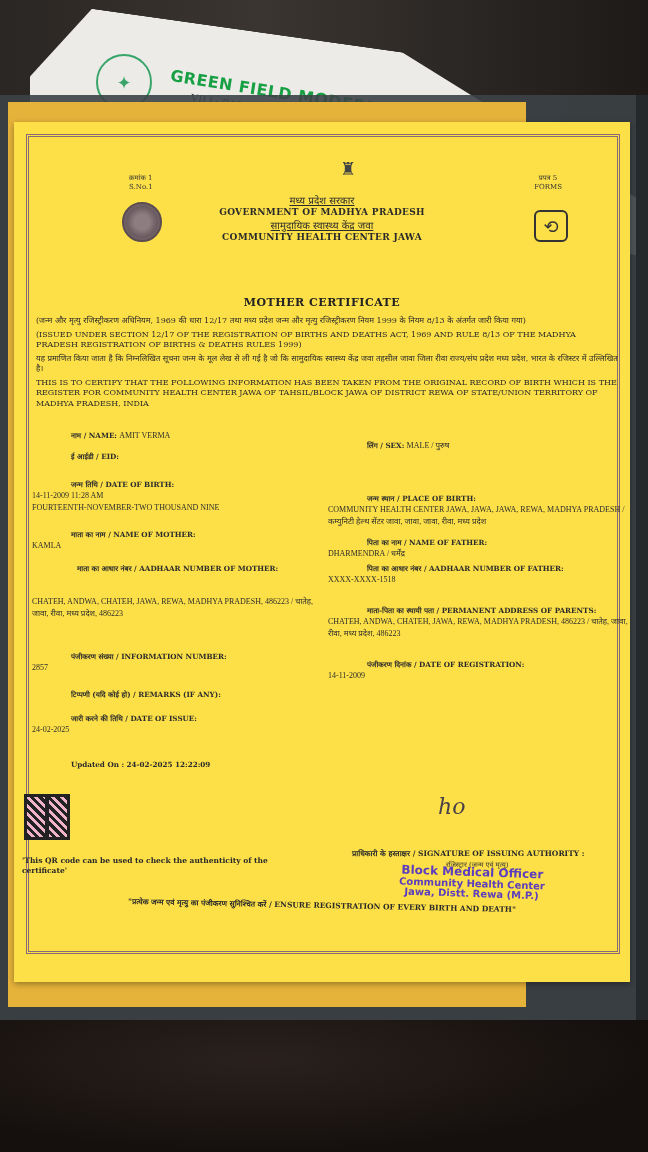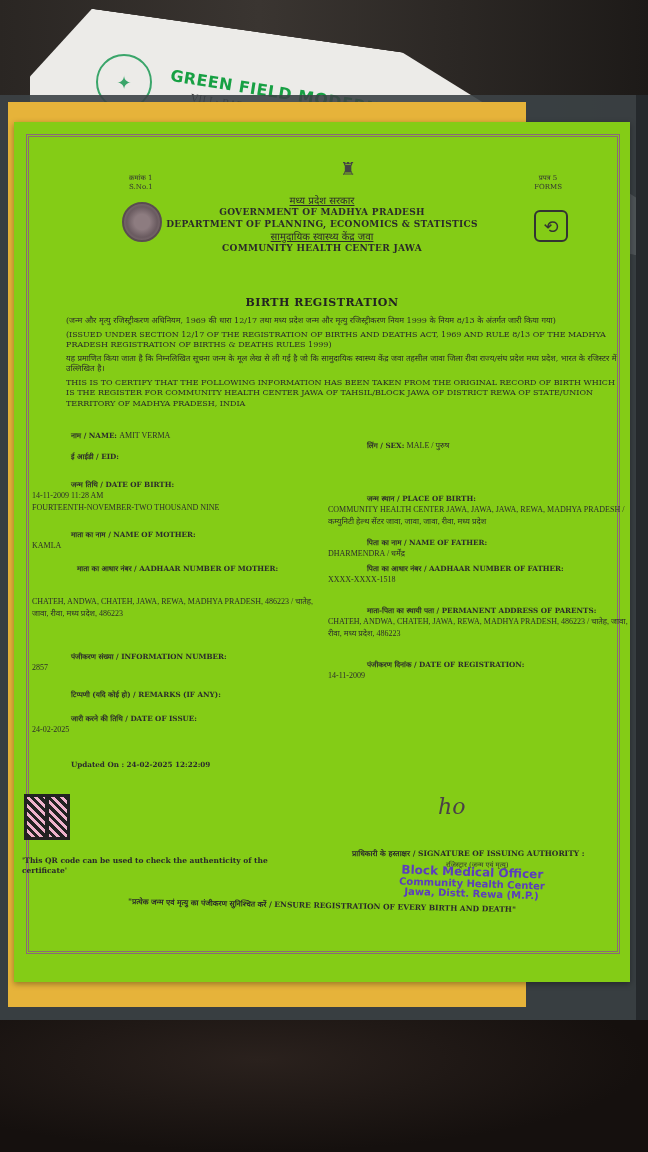--- a/index.html
+++ b/index.html
@@ -47,21 +47,21 @@
     position: absolute; left: 0; top: 95px; width: 648px; height: 925px;
     background: rgba(60,66,70,0.9);
     border-right: 12px solid #25292c;
   }
   .yellow-folder {
     position: absolute; left: 8px; top: 102px; width: 518px; height: 905px;
     background: #e6b33a;
   }
   .certificate {
     position: absolute; left: 14px; top: 122px; width: 616px; height: 860px;
-    background: #84cc16;
+    background: #fde047;
     box-shadow: 0 2px 6px rgba(0,0,0,0.35);
   }
   .border-frame {
     position: absolute; left: 12px; top: 12px; right: 10px; bottom: 28px;
     border: 3px double #8a6a78;
   }
   .sno {
     position: absolute; left: 115px; top: 52px;
     font-size: 7px; color: #333; text-align: center; line-height: 1.3;
   }
@@ -95,21 +95,21 @@
     font-size: 9px; color: #333;
   }
   .cert-title {
     position: absolute; left: 0; right: 0; top: 174px; text-align: center;
     font-size: 11px; font-weight: bold; color: #222; letter-spacing: 0.5px;
   }
   .preamble {
     position: absolute; left: 22px; right: 10px; top: 194px;
     font-size: 8px; color: #2a2a2a; line-height: 1.32;
   }
-  .preamble p { margin-bottom: 3px; margin-left: 30px; }
+  .preamble p { margin-bottom: 3px; }
   .fields { position: absolute; left: 18px; right: 14px; top: 308px; font-size: 7.2px; color: #2c2c2c; }
   .field { position: absolute; line-height: 1.45; }
   .field .lbl { font-weight: bold; padding-left: 39px; }
   .field .val { font-family: "Liberation Serif", serif; font-size: 8px; }
   .qr {
     position: absolute; left: 10px; top: 672px; width: 46px; height: 46px;
     background:
       linear-gradient(90deg, transparent 45%, #222 45%, #222 55%, transparent 55%),
       repeating-linear-gradient(45deg, #222 0 3px, #eeb2cb 3px 6px);
     border: 3px solid #222;
@@ -167,26 +167,25 @@
     <div>FORMS</div>
   </div>
 
   <div class="ashoka">♜</div>
   <div class="mp-emblem"></div>
   <div class="logo-box">⟲</div>
 
   <div class="header-block">
     <div class="hi-small">मध्य प्रदेश सरकार</div>
     <div class="line">GOVERNMENT OF MADHYA PRADESH</div>
-    <div class="line">DEPARTMENT OF PLANNING, ECONOMICS &amp; STATISTICS</div>
     <div class="hi-small">सामुदायिक स्वास्थ्य केंद्र जवा</div>
     <div class="line">COMMUNITY HEALTH CENTER JAWA</div>
   </div>
 
-  <div class="cert-title">BIRTH REGISTRATION</div>
+  <div class="cert-title">MOTHER CERTIFICATE</div>
 
   <div class="preamble">
     <p>(जन्म और मृत्यु रजिस्ट्रीकरण अधिनियम, 1969 की धारा 12/17 तथा मध्य प्रदेश जन्म और मृत्यु रजिस्ट्रीकरण नियम 1999 के नियम 8/13 के अंतर्गत जारी किया गया)</p>
     <p>(ISSUED UNDER SECTION 12/17 OF THE REGISTRATION OF BIRTHS AND DEATHS ACT, 1969 AND RULE 8/13 OF THE MADHYA PRADESH REGISTRATION OF BIRTHS &amp; DEATHS RULES 1999)</p>
     <p>यह प्रमाणित किया जाता है कि निम्नलिखित सूचना जन्म के मूल लेख से ली गई है जो कि सामुदायिक स्वास्थ्य केंद्र जवा तहसील जावा जिला रीवा राज्य/संघ प्रदेश मध्य प्रदेश, भारत के रजिस्टर में उल्लिखित है।</p>
     <p>THIS IS TO CERTIFY THAT THE FOLLOWING INFORMATION HAS BEEN TAKEN FROM THE ORIGINAL RECORD OF BIRTH WHICH IS THE REGISTER FOR COMMUNITY HEALTH CENTER JAWA OF TAHSIL/BLOCK JAWA OF DISTRICT REWA OF STATE/UNION TERRITORY OF MADHYA PRADESH, INDIA</p>
   </div>
 
   <div class="fields">
     <div class="field" style="left:0;top:0;">

